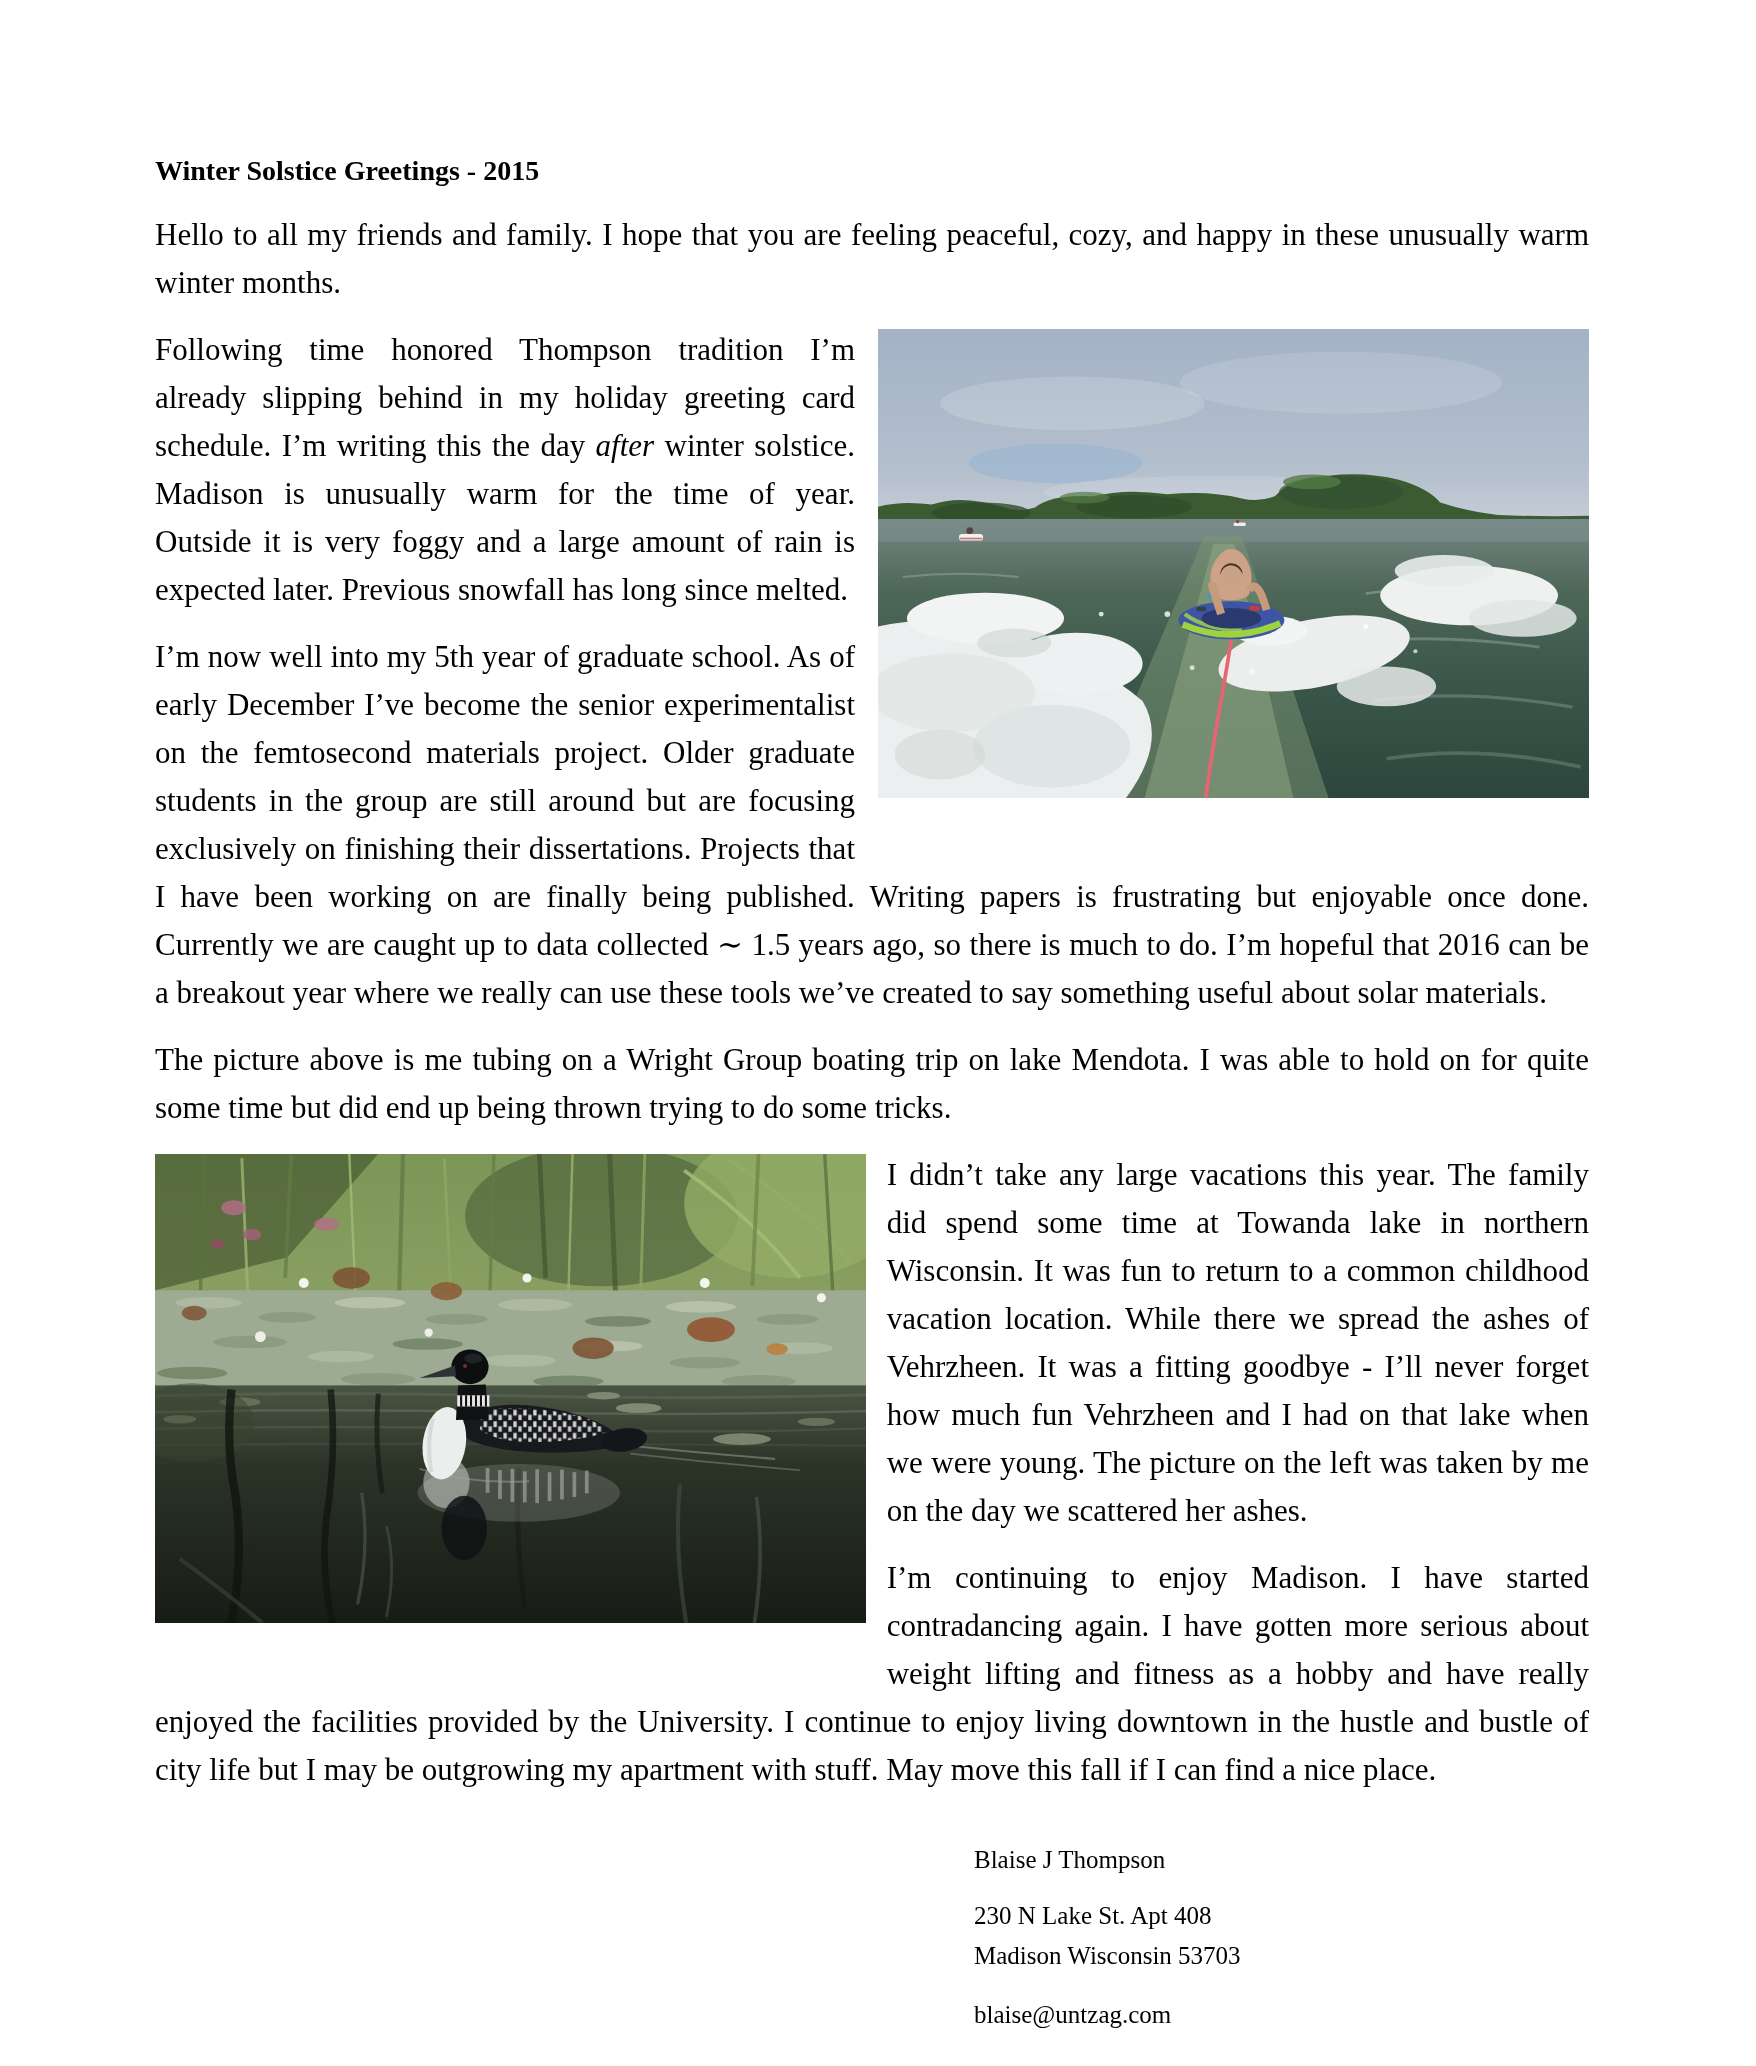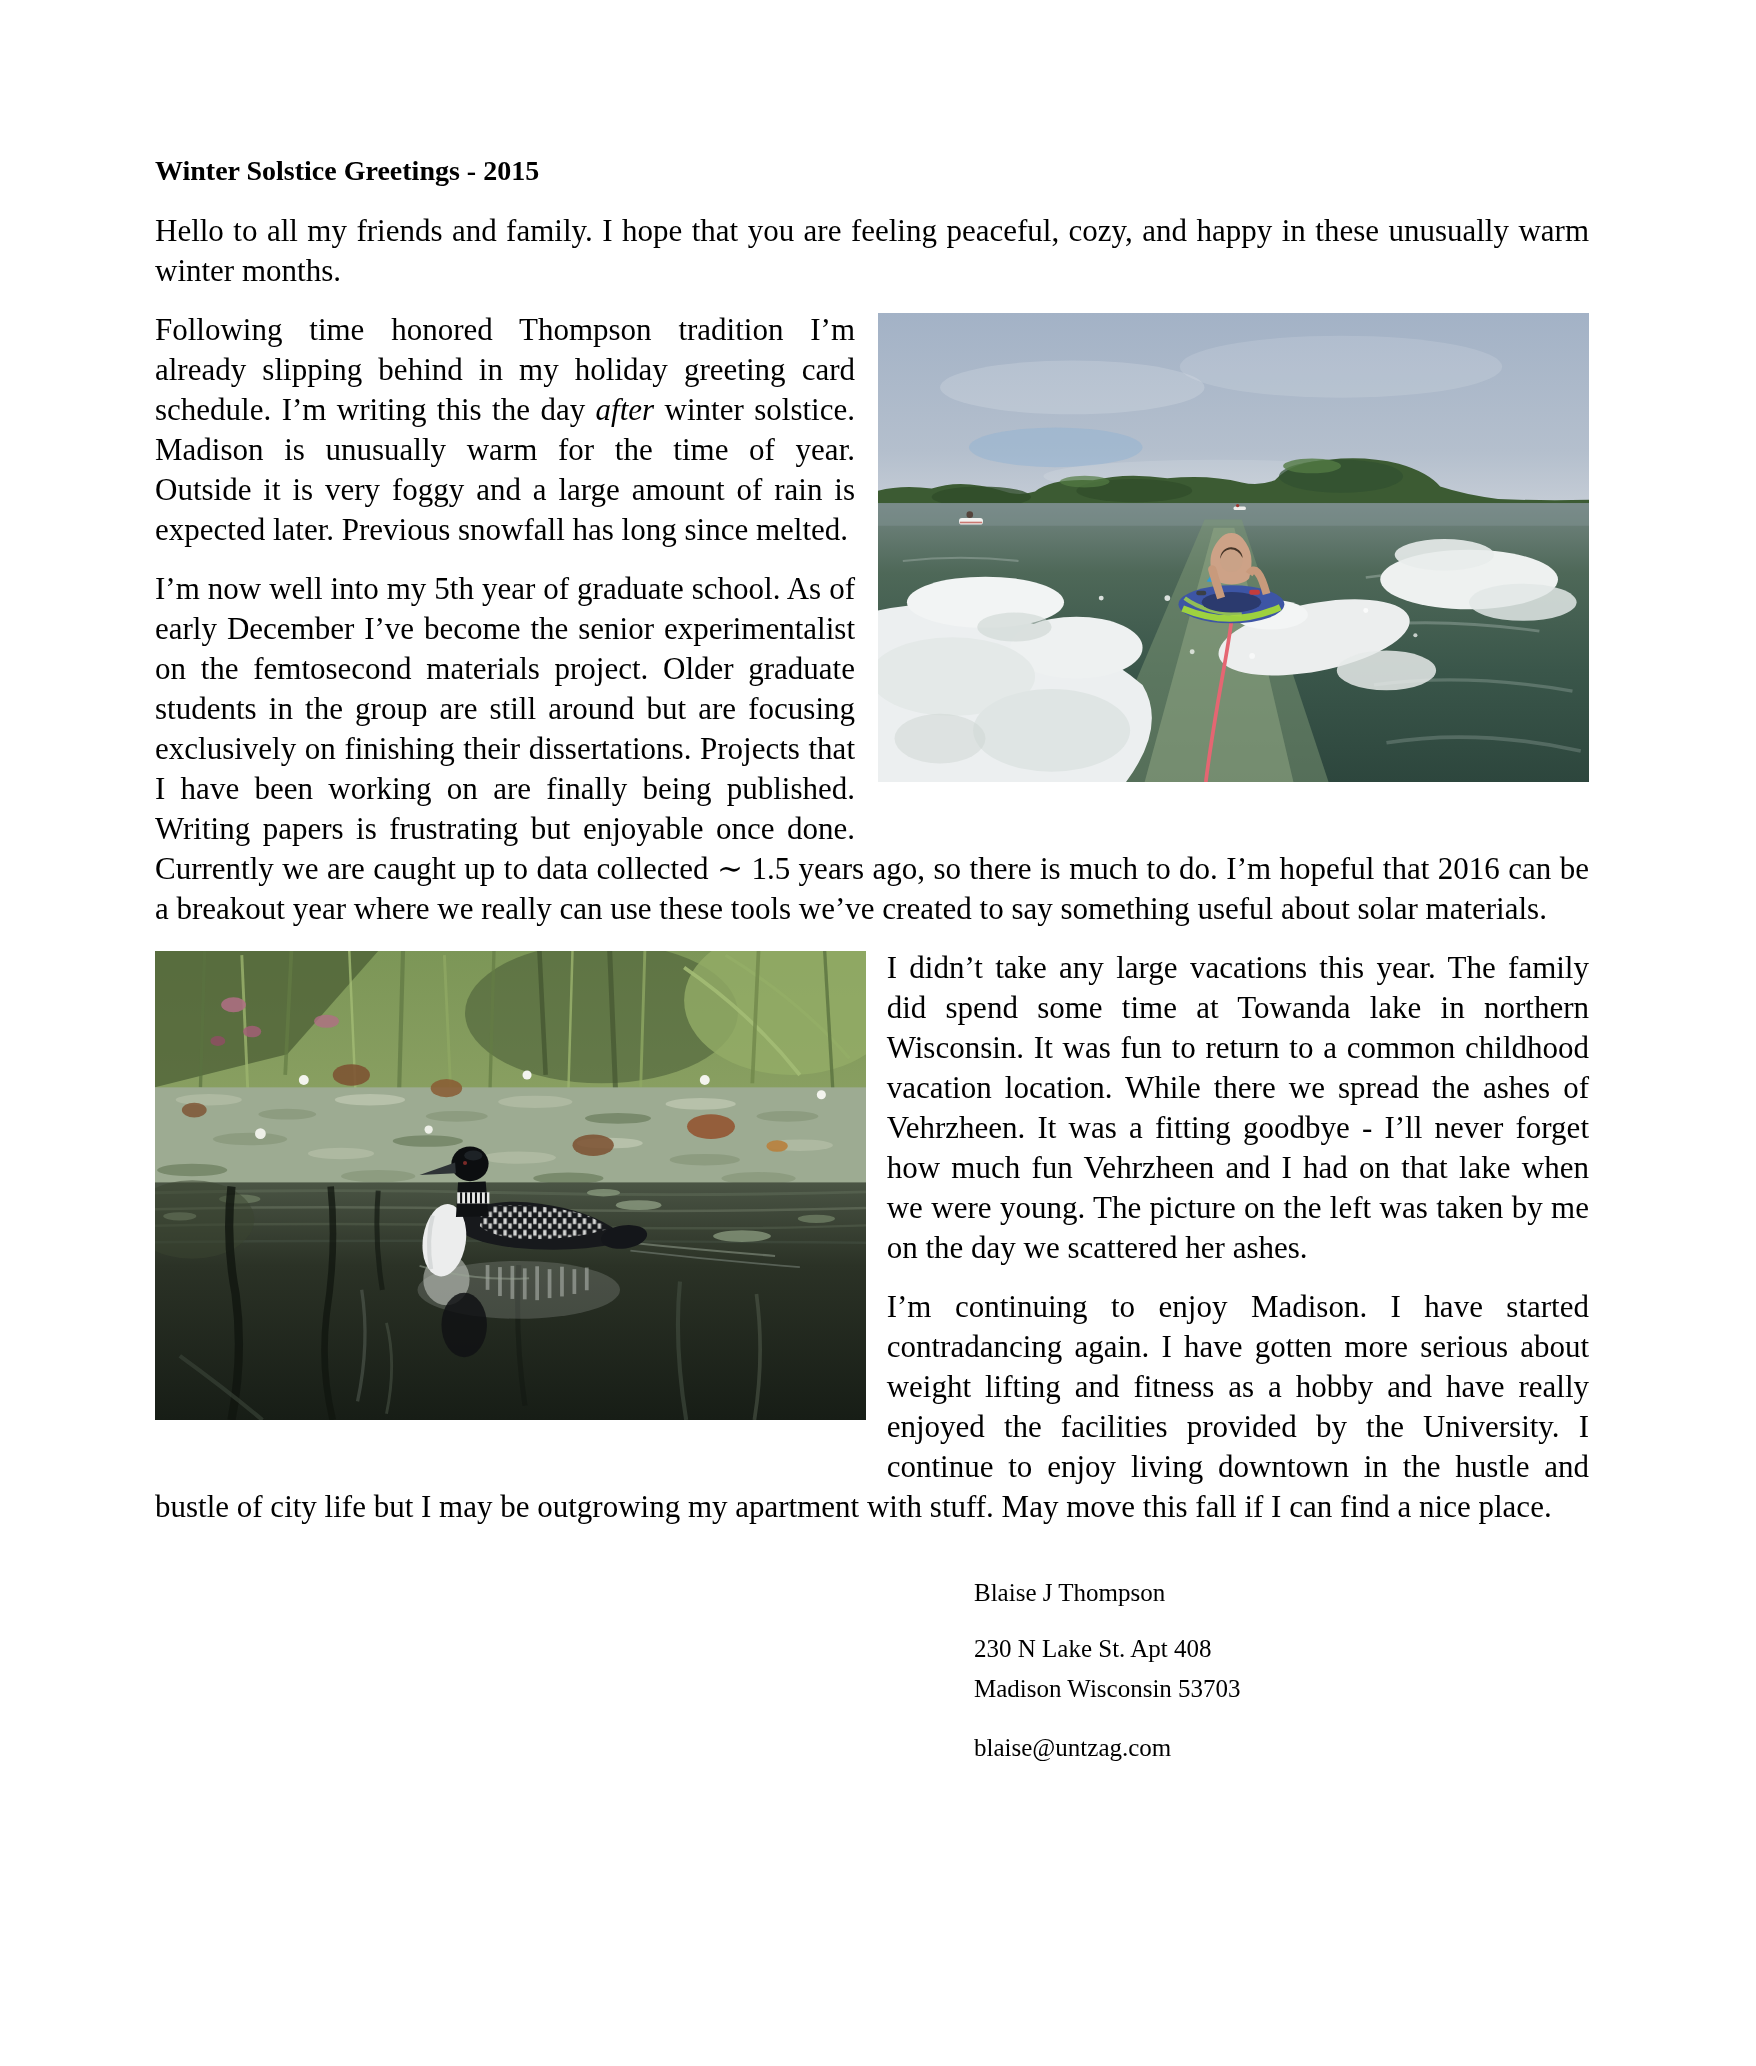--- a/index.html
+++ b/index.html
@@ -10,21 +10,21 @@
     font-family:"Liberation Serif","DejaVu Serif",serif;
     color:#000000;
     overflow:hidden;
     box-sizing:border-box;
     padding:152px 155px 0 155px;
   }
   .title{
     font-size:28px;line-height:37px;font-weight:bold;margin:0;
   }
   .para{
-    font-size:31px;line-height:40px;
+    font-size:31px;line-height:48px;
     text-align:justify;
     margin:19px 12px 0 0;
   }
   .para.first{margin-top:21.5px;}
   .photo{display:block;}
   .float-r{float:right;width:711px;height:469px;margin:3.3px 0 41px 23px;}
   .float-l{float:left;width:711px;height:469px;margin:3.3px 20.7px 62px 0;}
   .photo svg{display:block;width:100%;height:100%;}
   .sig{margin:46px 0 0 819px;font-size:25px;line-height:40px;}
   .sig-addr{margin-top:16.5px;}
@@ -131,20 +131,21 @@
           <circle cx="855" cy="600" r="27" fill="#caa287"></circle>
           <path d="M828,595 A27 27 0 0 1 882,593 Q872,572 852,572 Q834,574 828,595 Z" fill="#463528"></path>
         </g>
       </svg>
     </span>
     <span>Following time honored Thompson tradition I’m already slipping behind in my holiday greeting card schedule. I’m writing this the day </span><i>after</i><span> winter solstice. Madison is unusually warm for the time of year. Outside it is very foggy and a large amount of rain is expected later. Previous snowfall has long since melted.</span>
   </p>
 
   <p class="para">I’m now well into my 5th year of graduate school. As of early December I’ve become the senior experimentalist on the femtosecond materials project. Older graduate students in the group are still around but are focusing exclusively on finishing their dissertations. Projects that I have been working on are finally being published. Writing papers is frustrating but enjoyable once done. Currently we are caught up to data collected ∼ 1.5 years ago, so there is much to do. I’m hopeful that 2016 can be a breakout year where we really can use these tools we’ve created to say something useful about solar materials.</p>
 
+  <p class="para">The picture above is me tubing on a Wright Group boating trip on lake Mendota. I was able to hold on for quite some time but did end up being thrown trying to do some tricks.</p>
 
   <p class="para">
     <span class="photo float-l">
       <svg viewBox="0 0 1720 1135" preserveAspectRatio="none">
         <defs>
           <linearGradient id="lreed" x1="0" y1="0" x2="0" y2="1">
             <stop offset="0" stop-color="#7c9657"></stop>
               <stop offset="1" stop-color="#8aa062"></stop>
           </linearGradient>
           <linearGradient id="lwater" x1="0" y1="0" x2="0" y2="1">

